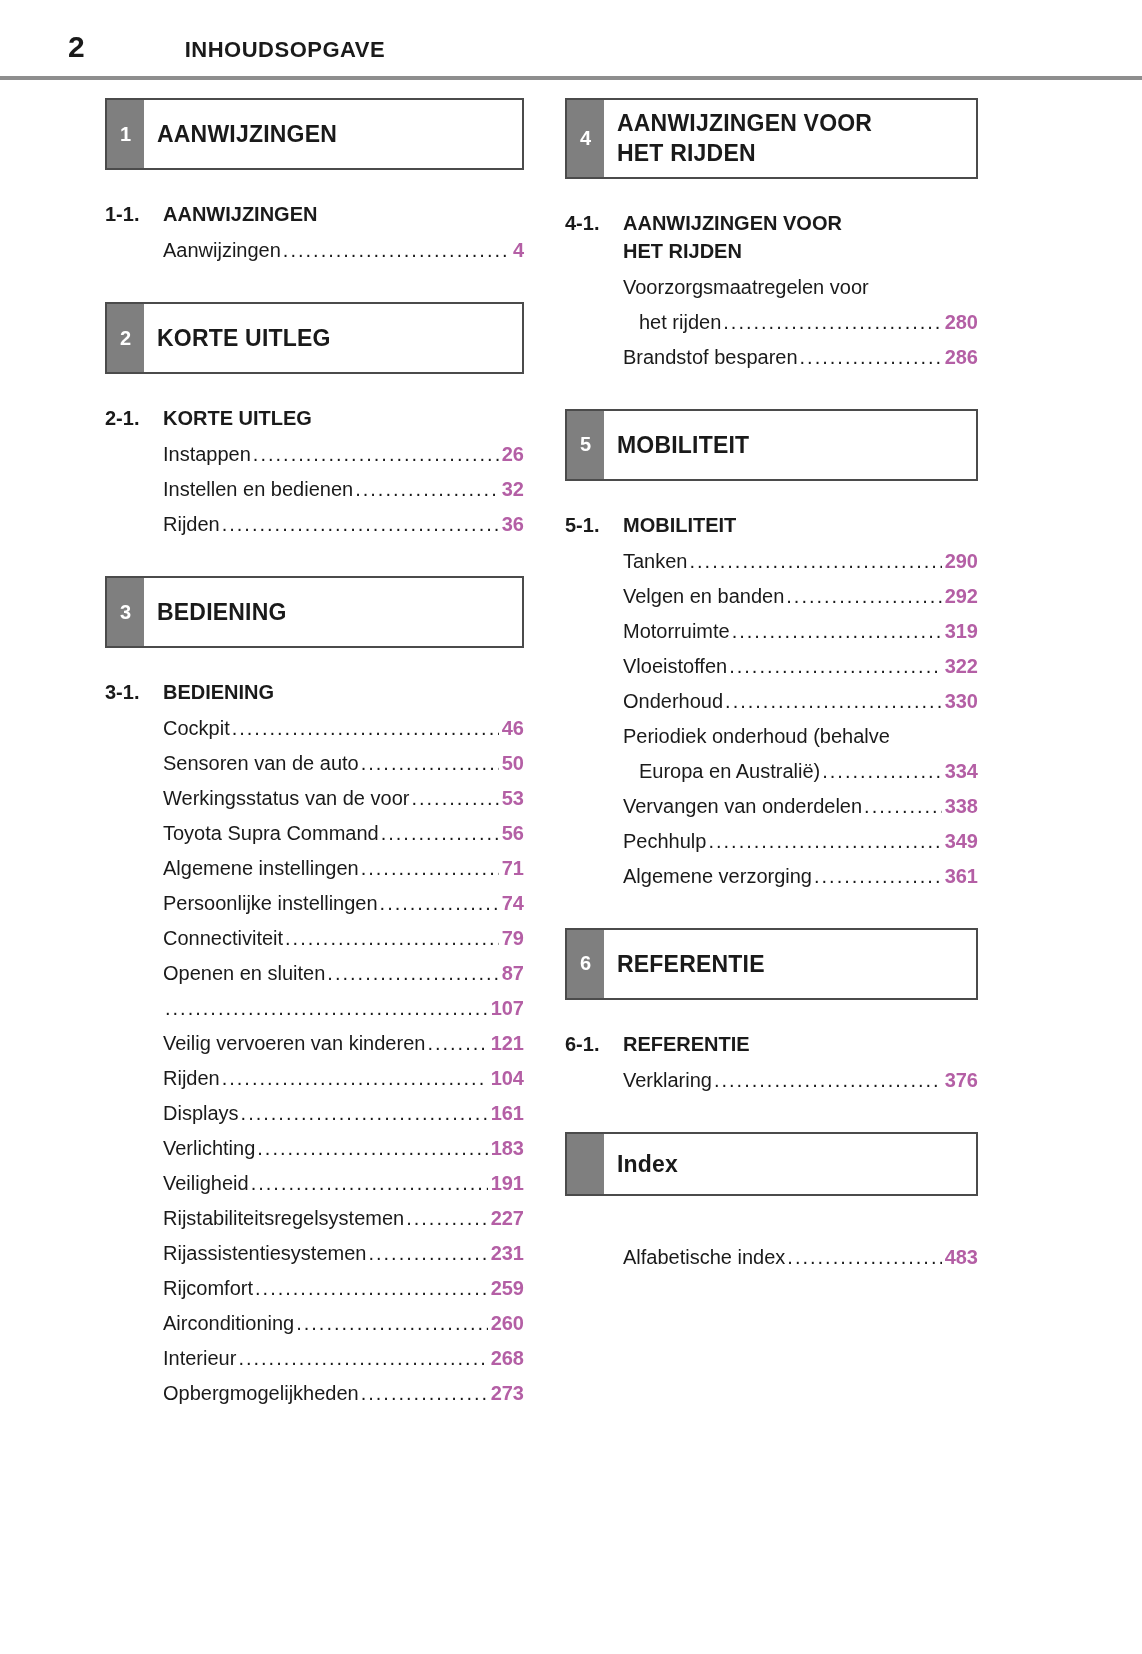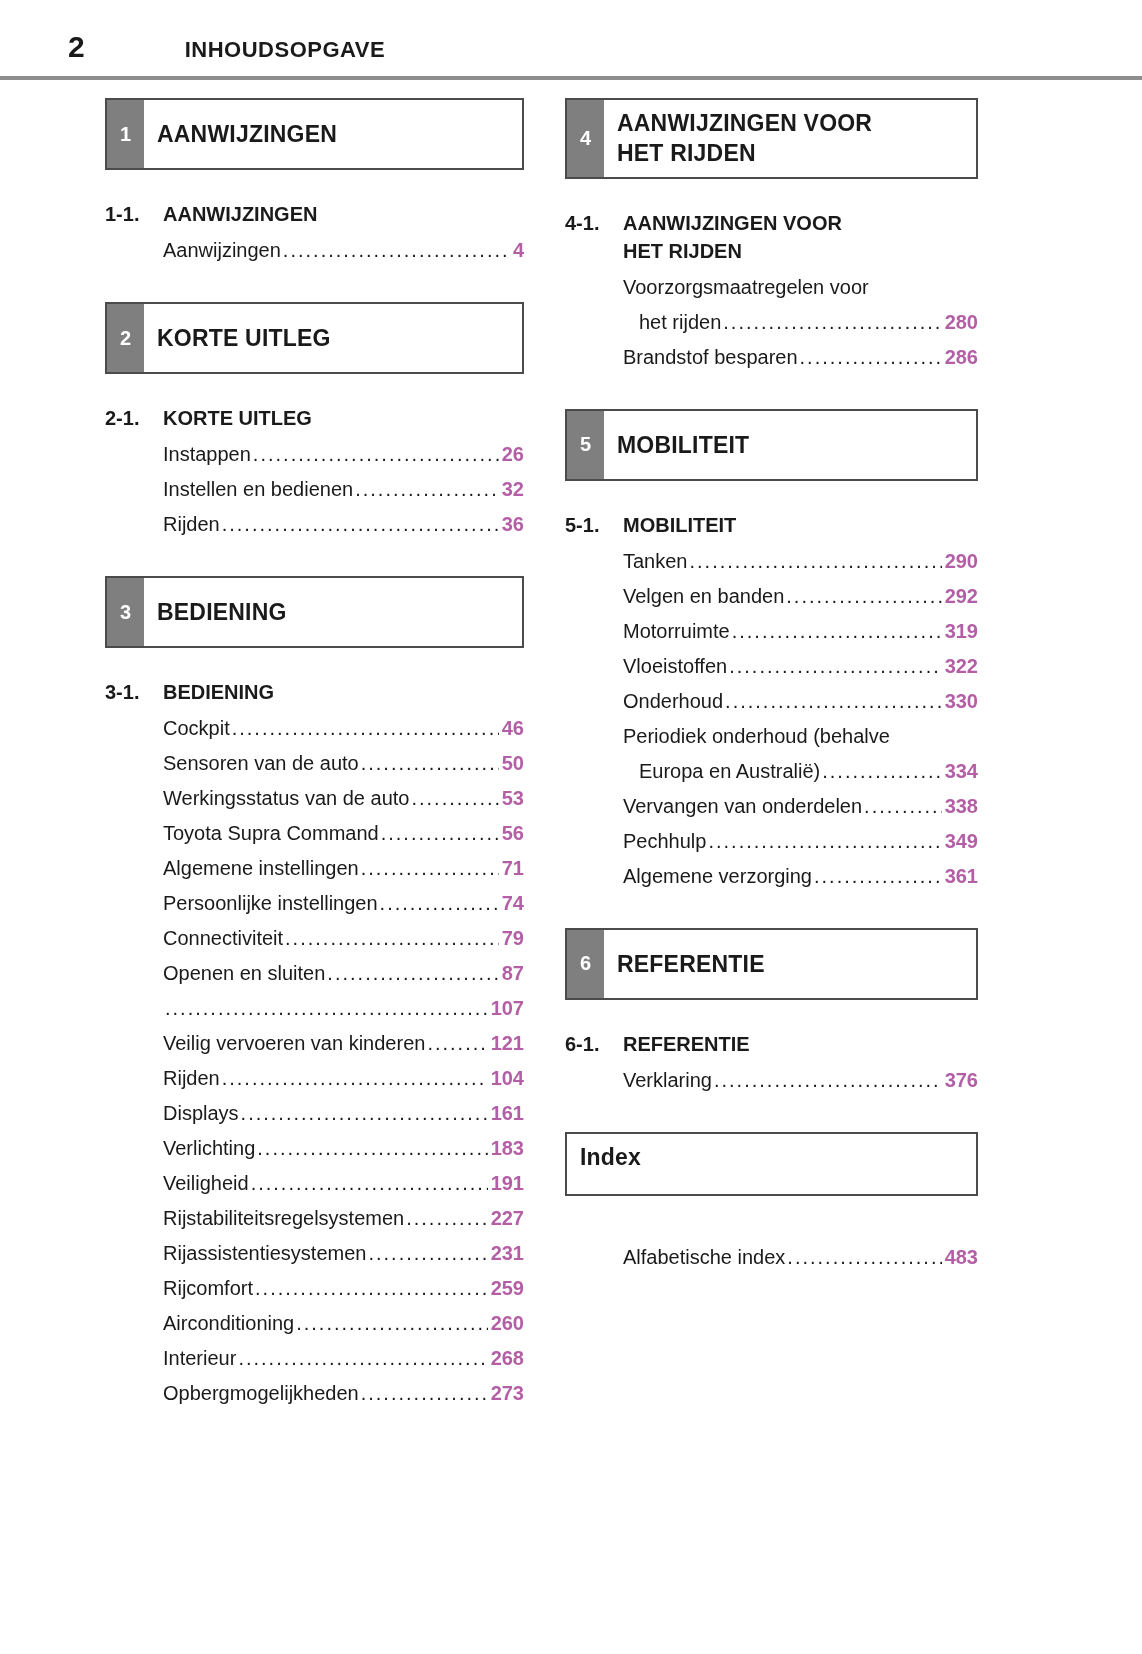--- a/index.html
+++ b/index.html
@@ -34,21 +34,21 @@
 
   .section-box {
     display: flex;
     align-items: stretch;
     border: 2px solid var(--box-border);
     margin-top: 34px;
     min-height: 72px;
     background: #fff;
   }
   .section-box.first { margin-top: 0; }
-  .section-box.index { min-height: 64px; flex-direction: column; }
+  .section-box.index { min-height: 64px; }
   .tab {
     width: 37px;
     flex: none;
     background: var(--tab);
     color: #fff;
     display: flex;
     align-items: center;
     justify-content: center;
     font-size: 20px;
     font-weight: bold;
@@ -188,21 +188,21 @@
         </div>
         <div class="entry">
           <div class="entry-row">
             <span class="entry-label">Sensoren van de auto</span>
             <span class="dots"></span>
             <span class="pg">50</span>
           </div>
         </div>
         <div class="entry">
           <div class="entry-row">
-            <span class="entry-label">Werkingsstatus van de auto</span>
+            <span class="entry-label">Werkingsstatus van de voor</span>
             <span class="dots"></span>
             <span class="pg">53</span>
           </div>
         </div>
         <div class="entry">
           <div class="entry-row">
             <span class="entry-label">Toyota Supra Command</span>
             <span class="dots"></span>
             <span class="pg">56</span>
           </div>

